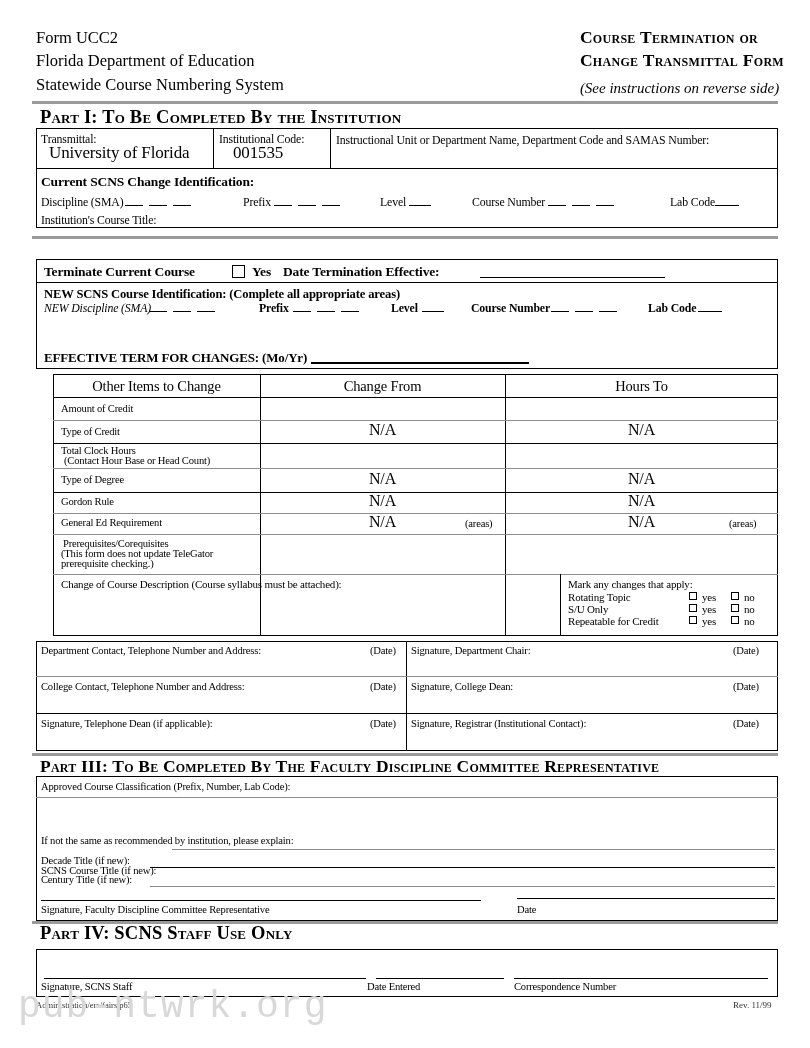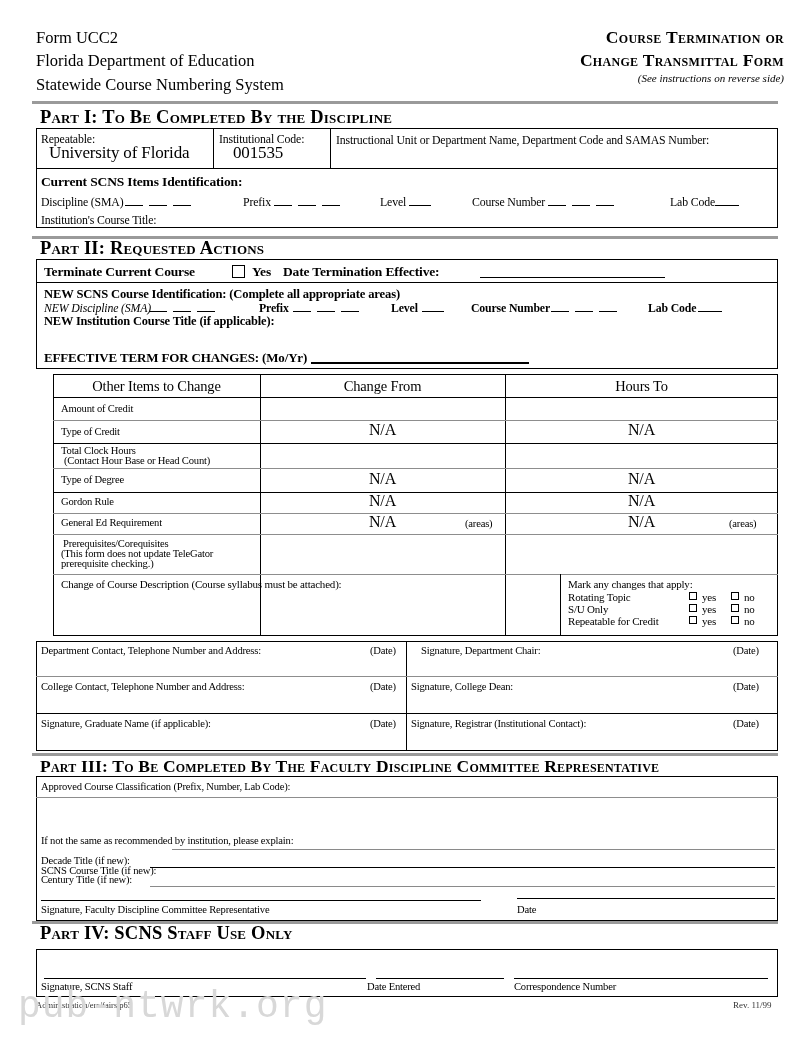--- a/index.html
+++ b/index.html
@@ -24,33 +24,33 @@
 
   
   .header {
     position: absolute;
     top: 26px; left: 36px; right: 26px;
     display: flex;
     justify-content: space-between;
     align-items: flex-start;
   }
   .hdr-left { font-size: 16.5px; line-height: 1.42; }
-  .hdr-right { text-align: right; }
+  .hdr-right { }
   .smallcaps-title {
     font-size: 17.5px;
     font-variant: small-caps;
     font-weight: bold;
     letter-spacing: 0.3px;
     line-height: 1.32;
     white-space: nowrap;
   }
   .hdr-note {
     font-style: italic;
-    font-size: 11px;
-    margin-top: 0;
+    font-size: 15px;
+    margin-top: 8px;
   }
 
   
   .part-heading {
     position: absolute;
     font-variant: small-caps;
     font-weight: bold;
     font-size: 18.5px;
     letter-spacing: 0.2px;
     white-space: nowrap;
@@ -146,35 +146,35 @@
       <div>Statewide Course Numbering System</div>
     </div>
     <div class="hdr-right">
       <div class="smallcaps-title">Course Termination or</div>
       <div class="smallcaps-title">Change Transmittal Form</div>
       <div class="hdr-note">(See instructions on reverse side)</div>
     </div>
   </div>
 
   <div class="rule" style="top:101px; left:32px; width:746px;"></div>
-  <div class="part-heading" style="top:107px; left:40px;">Part I:  To Be Completed By the Discipline</div>
+  <div class="part-heading" style="top:107px; left:40px;">Part I:  To Be Completed By the Institution</div>
 
   <div class="box" style="top:128px; left:36px; width:742px; height:100px;"></div>
 
   <div class="vline" style="top:128px; left:213px; height:40px;"></div>
   <div class="vline" style="top:128px; left:330px; height:40px;"></div>
   <div class="hline" style="top:168px; left:36px; width:742px;"></div>
 
-  <div class="lbl" style="top:132px; left:41px;">Repeatable:</div>
+  <div class="lbl" style="top:132px; left:41px;">Transmittal:</div>
   <div class="lbl val-big" style="top:143px; left:49px;">University of Florida</div>
   <div class="lbl" style="top:132px; left:219px;">Institutional Code:</div>
   <div class="lbl val-big" style="top:143px; left:233px;">001535</div>
   <div class="lbl" style="top:133px; left:336px;">Instructional Unit or Department Name, Department Code and SAMAS Number:</div>
 
-  <div class="lbl lbl-bold" style="top:174px; left:41px; font-size:13.5px;">Current SCNS Items Identification:</div>
+  <div class="lbl lbl-bold" style="top:174px; left:41px; font-size:13.5px;">Current SCNS Change Identification:</div>
 
   <div class="lbl" style="top:195px; left:41px;">Discipline (SMA)</div>
   <div class="fill" style="top:205px; left:125px; width:18px;"></div>
   <div class="fill" style="top:205px; left:149px; width:18px;"></div>
   <div class="fill" style="top:205px; left:173px; width:18px;"></div>
 
   <div class="lbl" style="top:195px; left:243px;">Prefix</div>
   <div class="fill" style="top:205px; left:274px; width:18px;"></div>
   <div class="fill" style="top:205px; left:298px; width:18px;"></div>
   <div class="fill" style="top:205px; left:322px; width:18px;"></div>
@@ -186,21 +186,20 @@
   <div class="fill" style="top:205px; left:548px; width:18px;"></div>
   <div class="fill" style="top:205px; left:572px; width:18px;"></div>
   <div class="fill" style="top:205px; left:596px; width:18px;"></div>
 
   <div class="lbl" style="top:195px; left:670px;">Lab Code</div>
   <div class="fill" style="top:205px; left:715px; width:24px;"></div>
 
   <div class="lbl" style="top:213px; left:41px;">Institution's Course Title:</div>
 
   <div class="rule" style="top:236px; left:32px; width:746px;"></div>
-  <div class="part-heading" style="top:238px; left:40px;">Part II:  Requested Actions</div>
 
   <div class="box" style="top:259px; left:36px; width:742px; height:110px;"></div>
   <div class="hline" style="top:282px; left:36px; width:742px;"></div>
 
   <div class="lbl lbl-bold" style="top:264px; left:44px; font-size:13.5px;">Terminate  Current  Course</div>
   <div class="cbox" style="top:265px; left:232px; width:13px; height:13px;"></div>
   <div class="lbl lbl-bold" style="top:264px; left:252px; font-size:13.5px;">Yes</div>
   <div class="lbl lbl-bold" style="top:264px; left:283px; font-size:13.5px;">Date  Termination  Effective:</div>
   <div class="fill" style="top:277px; left:480px; width:185px;"></div>
 
@@ -220,21 +219,20 @@
   <div class="fill" style="top:311px; left:422px; width:22px;"></div>
 
   <div class="lbl lbl-bold" style="top:301px; left:471px;">Course Number</div>
   <div class="fill" style="top:311px; left:551px; width:18px;"></div>
   <div class="fill" style="top:311px; left:575px; width:18px;"></div>
   <div class="fill" style="top:311px; left:599px; width:18px;"></div>
 
   <div class="lbl lbl-bold" style="top:301px; left:648px;">Lab Code</div>
   <div class="fill" style="top:311px; left:698px; width:24px;"></div>
 
-  <div class="lbl lbl-bold" style="top:314px; left:44px; font-size:12.4px;">NEW Institution Course Title (if applicable):</div>
 
   <div class="lbl lbl-bold" style="top:350px; left:44px; font-size:13px;">EFFECTIVE TERM FOR CHANGES:  (Mo/Yr)</div>
   <div class="fill" style="top:362px; left:311px; width:218px; border-bottom-width:2px;"></div>
 
   <div class="box" style="top:374px; left:53px; width:725px; height:262px;"></div>
 
   <div class="vline" style="top:374px; left:260px; height:262px;"></div>
   <div class="vline" style="top:374px; left:505px; height:262px;"></div>
 
   <div class="hline" style="top:397px; left:53px; width:725px;"></div>
@@ -303,29 +301,29 @@
   <div class="cbox-sm" style="top:616px; left:731px;"></div>
   <div class="lbl lbl-sm" style="top:615px; left:744px; font-size:11px;">no</div>
 
   <div class="box" style="top:641px; left:36px; width:742px; height:110px;"></div>
   <div class="vline" style="top:641px; left:406px; height:110px;"></div>
   <div class="hline hline-thin" style="top:676px; left:36px; width:742px;"></div>
   <div class="hline" style="top:713px; left:36px; width:742px;"></div>
 
   <div class="lbl lbl-sm" style="top:645px; left:41px;">Department Contact, Telephone Number and Address:</div>
   <div class="lbl lbl-sm" style="top:645px; left:370px;">(Date)</div>
-  <div class="lbl lbl-sm" style="top:645px; left:421px;">Signature, Department Chair:</div>
+  <div class="lbl lbl-sm" style="top:645px; left:411px;">Signature, Department Chair:</div>
   <div class="lbl lbl-sm" style="top:645px; left:733px;">(Date)</div>
 
   <div class="lbl lbl-sm" style="top:681px; left:41px;">College Contact, Telephone Number and Address:</div>
   <div class="lbl lbl-sm" style="top:681px; left:370px;">(Date)</div>
   <div class="lbl lbl-sm" style="top:681px; left:411px;">Signature, College Dean:</div>
   <div class="lbl lbl-sm" style="top:681px; left:733px;">(Date)</div>
 
-  <div class="lbl lbl-sm" style="top:718px; left:41px;">Signature, Graduate Name (if applicable):</div>
+  <div class="lbl lbl-sm" style="top:718px; left:41px;">Signature, Telephone Dean (if applicable):</div>
   <div class="lbl lbl-sm" style="top:718px; left:370px;">(Date)</div>
   <div class="lbl lbl-sm" style="top:718px; left:411px;">Signature, Registrar (Institutional Contact):</div>
   <div class="lbl lbl-sm" style="top:718px; left:733px;">(Date)</div>
 
   <div class="rule" style="top:753px; left:32px; width:746px;"></div>
   <div class="part-heading" style="top:756px; left:40px; font-size:17.5px;">Part III:  To Be Completed By The Faculty Discipline Committee Representative</div>
 
   <div class="box" style="top:776px; left:36px; width:742px; height:145px;"></div>
   <div class="hline hline-thin" style="top:797px; left:36px; width:742px;"></div>
 

